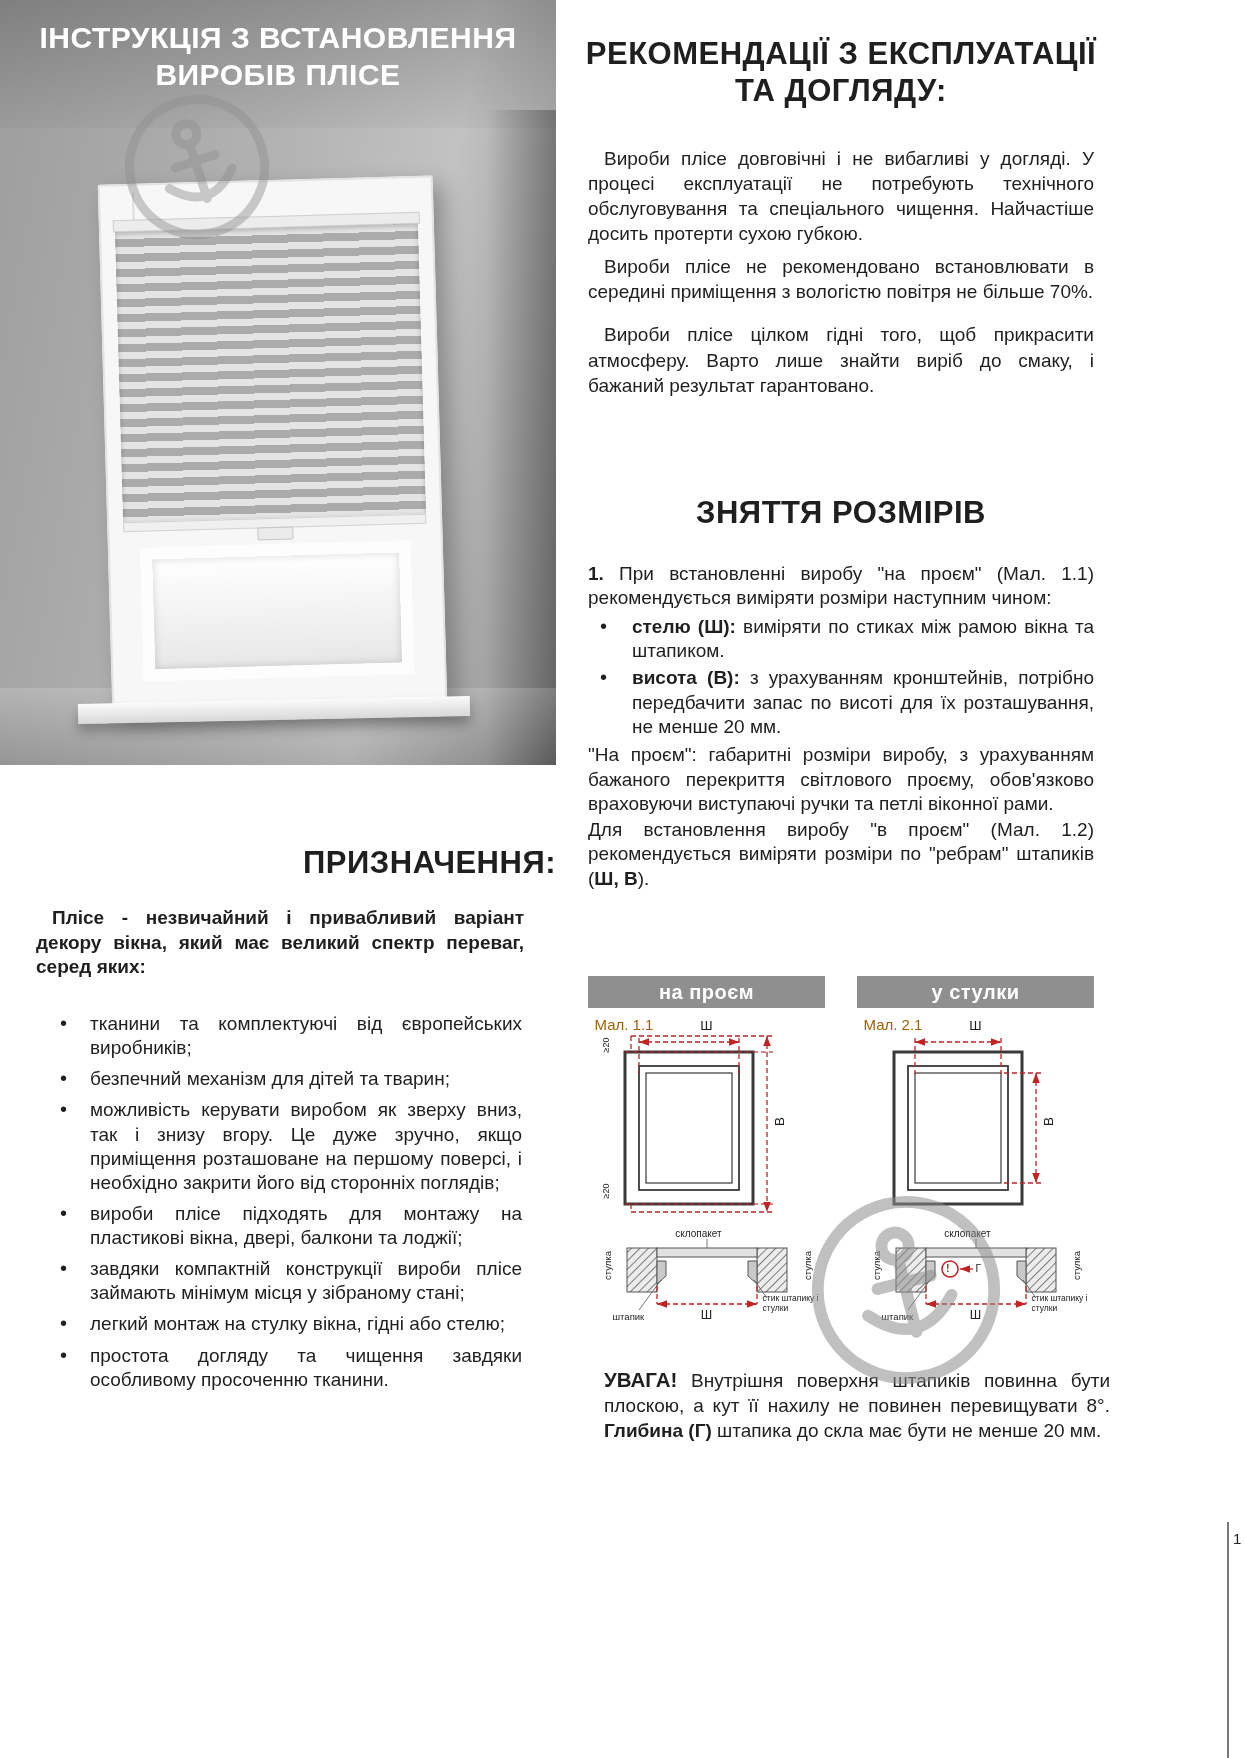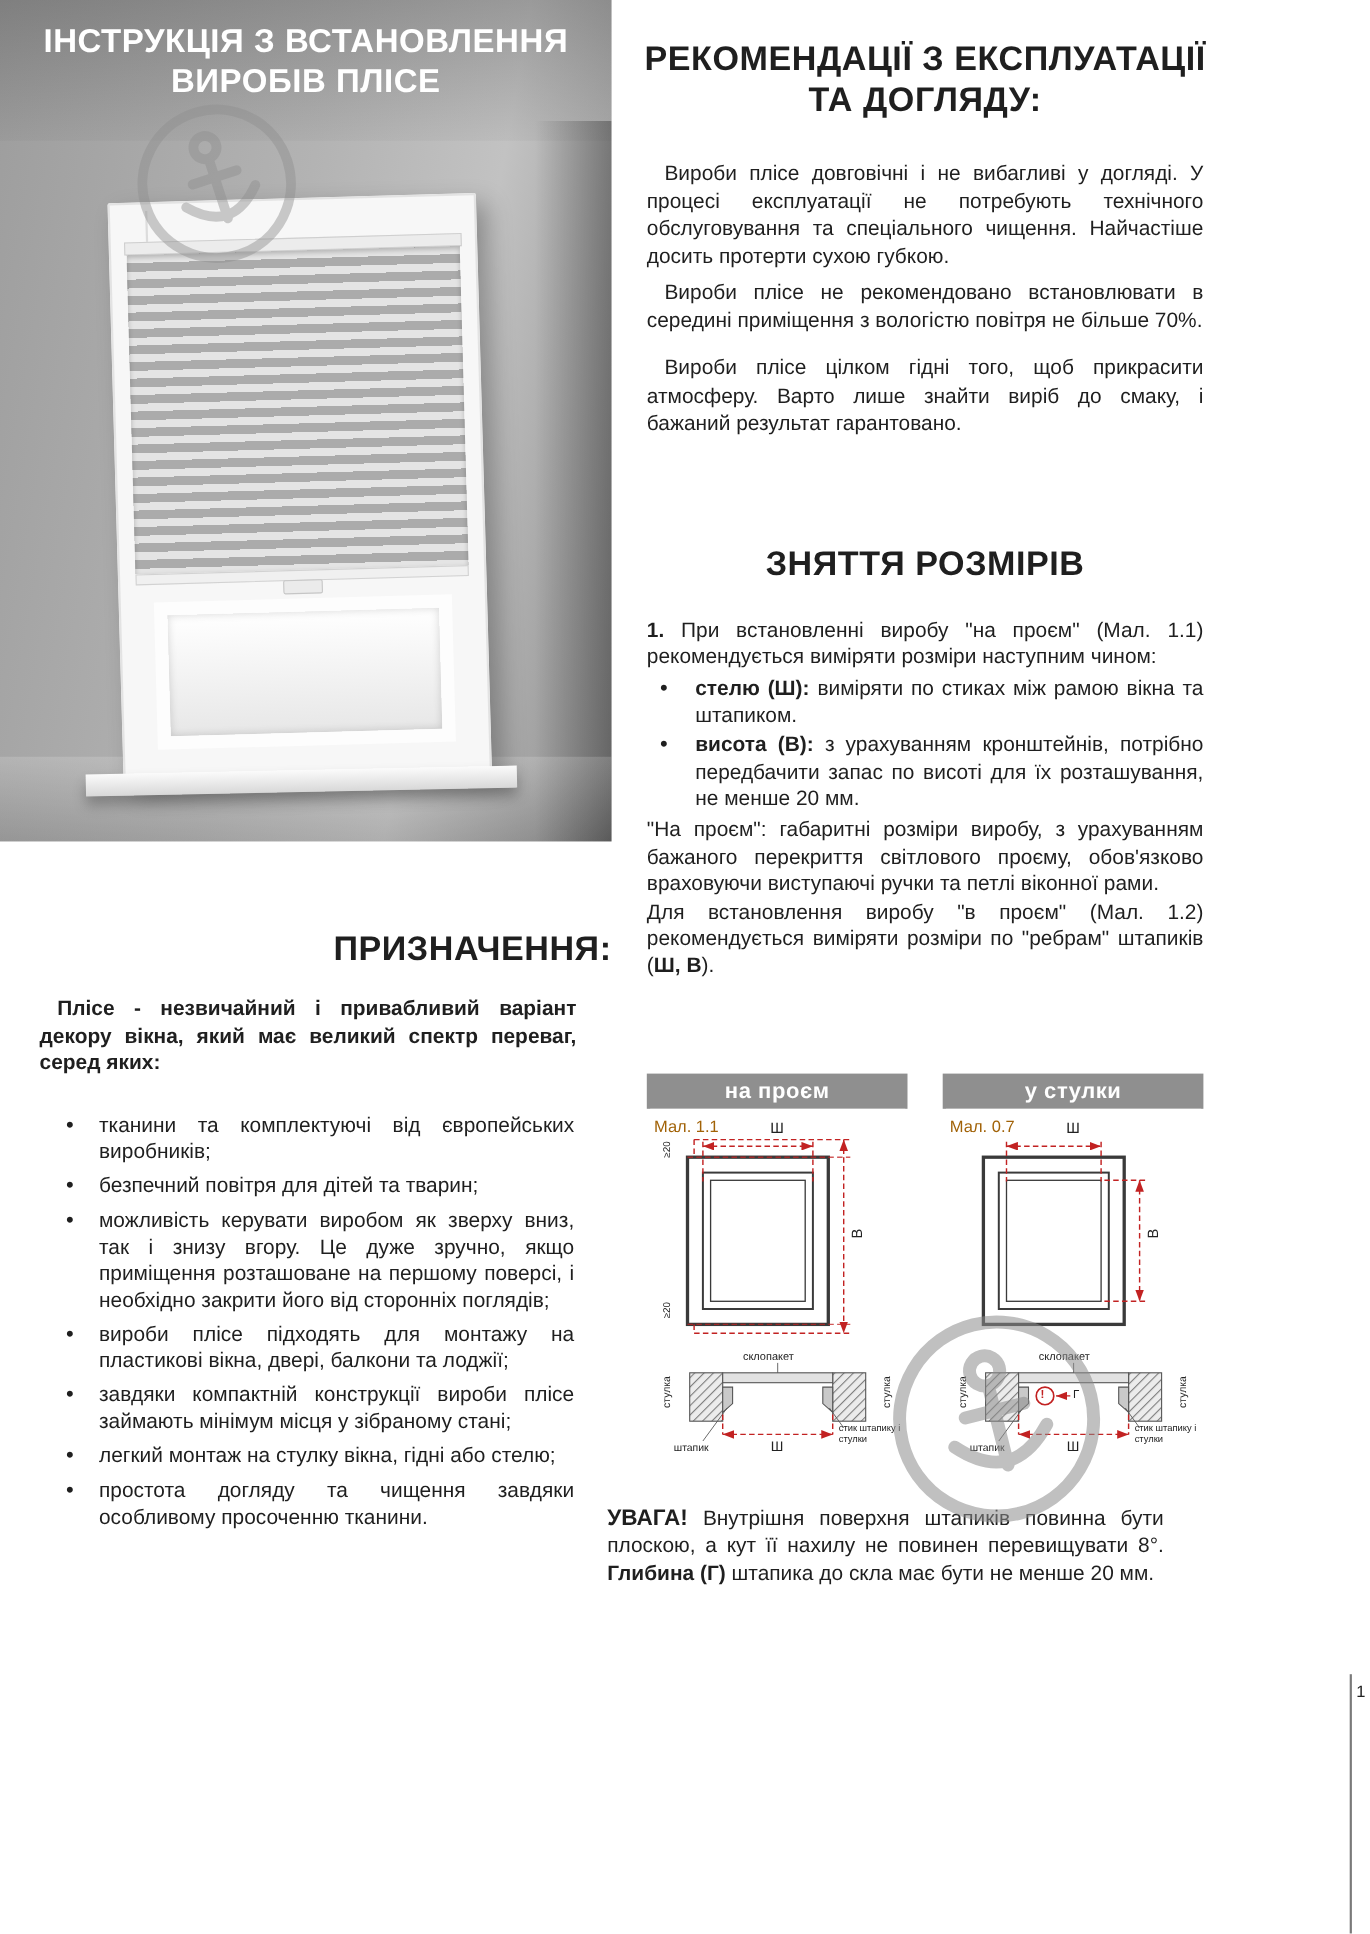--- a/index.html
+++ b/index.html
@@ -92,21 +92,21 @@
   .gap-bot { left:8px; top:178px; font-size:9px; transform:rotate(-90deg); }
   .cs-sklopaket { left:0; right:16px; top:220px; text-align:center; font-size:10px; }
   .cs-stulka-l { left:-6px; top:252px; width:44px; text-align:center; font-size:9.5px; transform:rotate(-90deg); }
   .cs-stulka-r { left:194px; top:252px; width:44px; text-align:center; font-size:9.5px; transform:rotate(-90deg); }
   .cs-shtapyk { left:22px; top:303px; font-size:9.5px; }
   .cs-sh { left:0; right:0; top:300px; text-align:center; font-size:12.5px; }
   .cs-styk { left:172px; top:286px; width:58px; font-size:8.5px; line-height:1.12; white-space:normal; }
   .cs-excl { left:86.5px; top:254px; font-size:10.5px; font-weight:bold; color:#c22222; }
   .cs-depth { left:116px; top:254px; font-size:10.5px; }
 
-  .attention { position:absolute; left:552px; top:1366px; width:506px;
+  .attention { position:absolute; left:604px; top:1366px; width:506px;
     font-size:19px; line-height:1.32; text-align:justify; }
   .attention .attn { font-weight:800; font-size:20.5px; }
 
   .edge-line { position:absolute; left:1227px; top:1522px; bottom:0; width:2px; background:#7a7a7a; }
   .page-number { position:absolute; left:1233px; top:1530px; font-size:15px; color:#222; }
 </style>
 </head>
 <body>
 
 <div class="page">
@@ -136,21 +136,21 @@
           <path d="M28 58 Q50 82 72 58"></path>
         </g>
       </svg>
     </div>
   </section>
 
   <h2 class="purpose-title">ПРИЗНАЧЕННЯ:</h2>
   <p class="purpose-intro">Плісе - незвичайний і привабливий варіант декору вікна, який має великий спектр переваг, серед яких:</p>
   <ul class="purpose-list">
     <li>тканини та комплектуючі від європейських виробників;</li>
-    <li>безпечний повітря для дітей та тварин;</li>
+    <li>безпечний механізм для дітей та тварин;</li>
     <li>можливість керувати виробом як зверху вниз, так і знизу вгору. Це дуже зручно, якщо приміщення розташоване на першому поверсі, і необхідно закрити його від сторонніх поглядів;</li>
     <li>вироби плісе підходять для монтажу на пластикові вікна, двері, балкони та лоджії;</li>
     <li>завдяки компактній конструкції вироби плісе займають мінімум місця у зібраному стані;</li>
     <li>легкий монтаж на стулку вікна, гідні або стелю;</li>
     <li>простота догляду та чищення завдяки особливому просоченню тканини.</li>
   </ul>
 
   <h2 class="rc-title">РЕКОМЕНДАЦІЇ З ЕКСПЛУАТАЦІЇ ТА ДОГЛЯДУ:</h2>
   <div class="rc-care">
     <p>Вироби плісе довговічні і не вибагливі у догляді. У процесі експлуатації не потребують технічного обслуговування та спеціального чищення. Найчастіше досить протерти сухою губкою.</p>
@@ -271,21 +271,21 @@
             <line x1="176" y1="290" x2="163" y2="272" stroke="#555" stroke-width=".8"></line>
             <circle cx="90" cy="261" r="8" fill="#ffffff" stroke="#c22222" stroke-width="1.5"></circle>
             <line x1="113" y1="261" x2="100" y2="261" stroke="#c22222" stroke-width="1.3" marker-end="url(#ar2)"></line>
           </g>
           <g stroke="#c22222" stroke-width="1.3" stroke-dasharray="5 3" fill="none">
             <line x1="66" y1="296" x2="166" y2="296" marker-start="url(#ar2)" marker-end="url(#ar2)"></line>
             <line x1="66" y1="278" x2="66" y2="296"></line>
             <line x1="166" y1="278" x2="166" y2="296"></line>
           </g>
         </svg>
-        <span class="fig-label">Мал. 0.7</span>
+        <span class="fig-label">Мал. 2.1</span>
         <span class="lbl w-lbl">Ш</span>
         <span class="lbl h-lbl">В</span>
         <span class="lbl cs-sklopaket">склопакет</span>
         <span class="lbl cs-stulka-l">стулка</span>
         <span class="lbl cs-stulka-r">стулка</span>
         <span class="lbl cs-shtapyk">штапик</span>
         <span class="lbl cs-sh">Ш</span>
         <span class="lbl cs-styk">стик штапику і стулки</span>
         <span class="lbl cs-excl">!</span>
         <span class="lbl cs-depth">Г</span>

